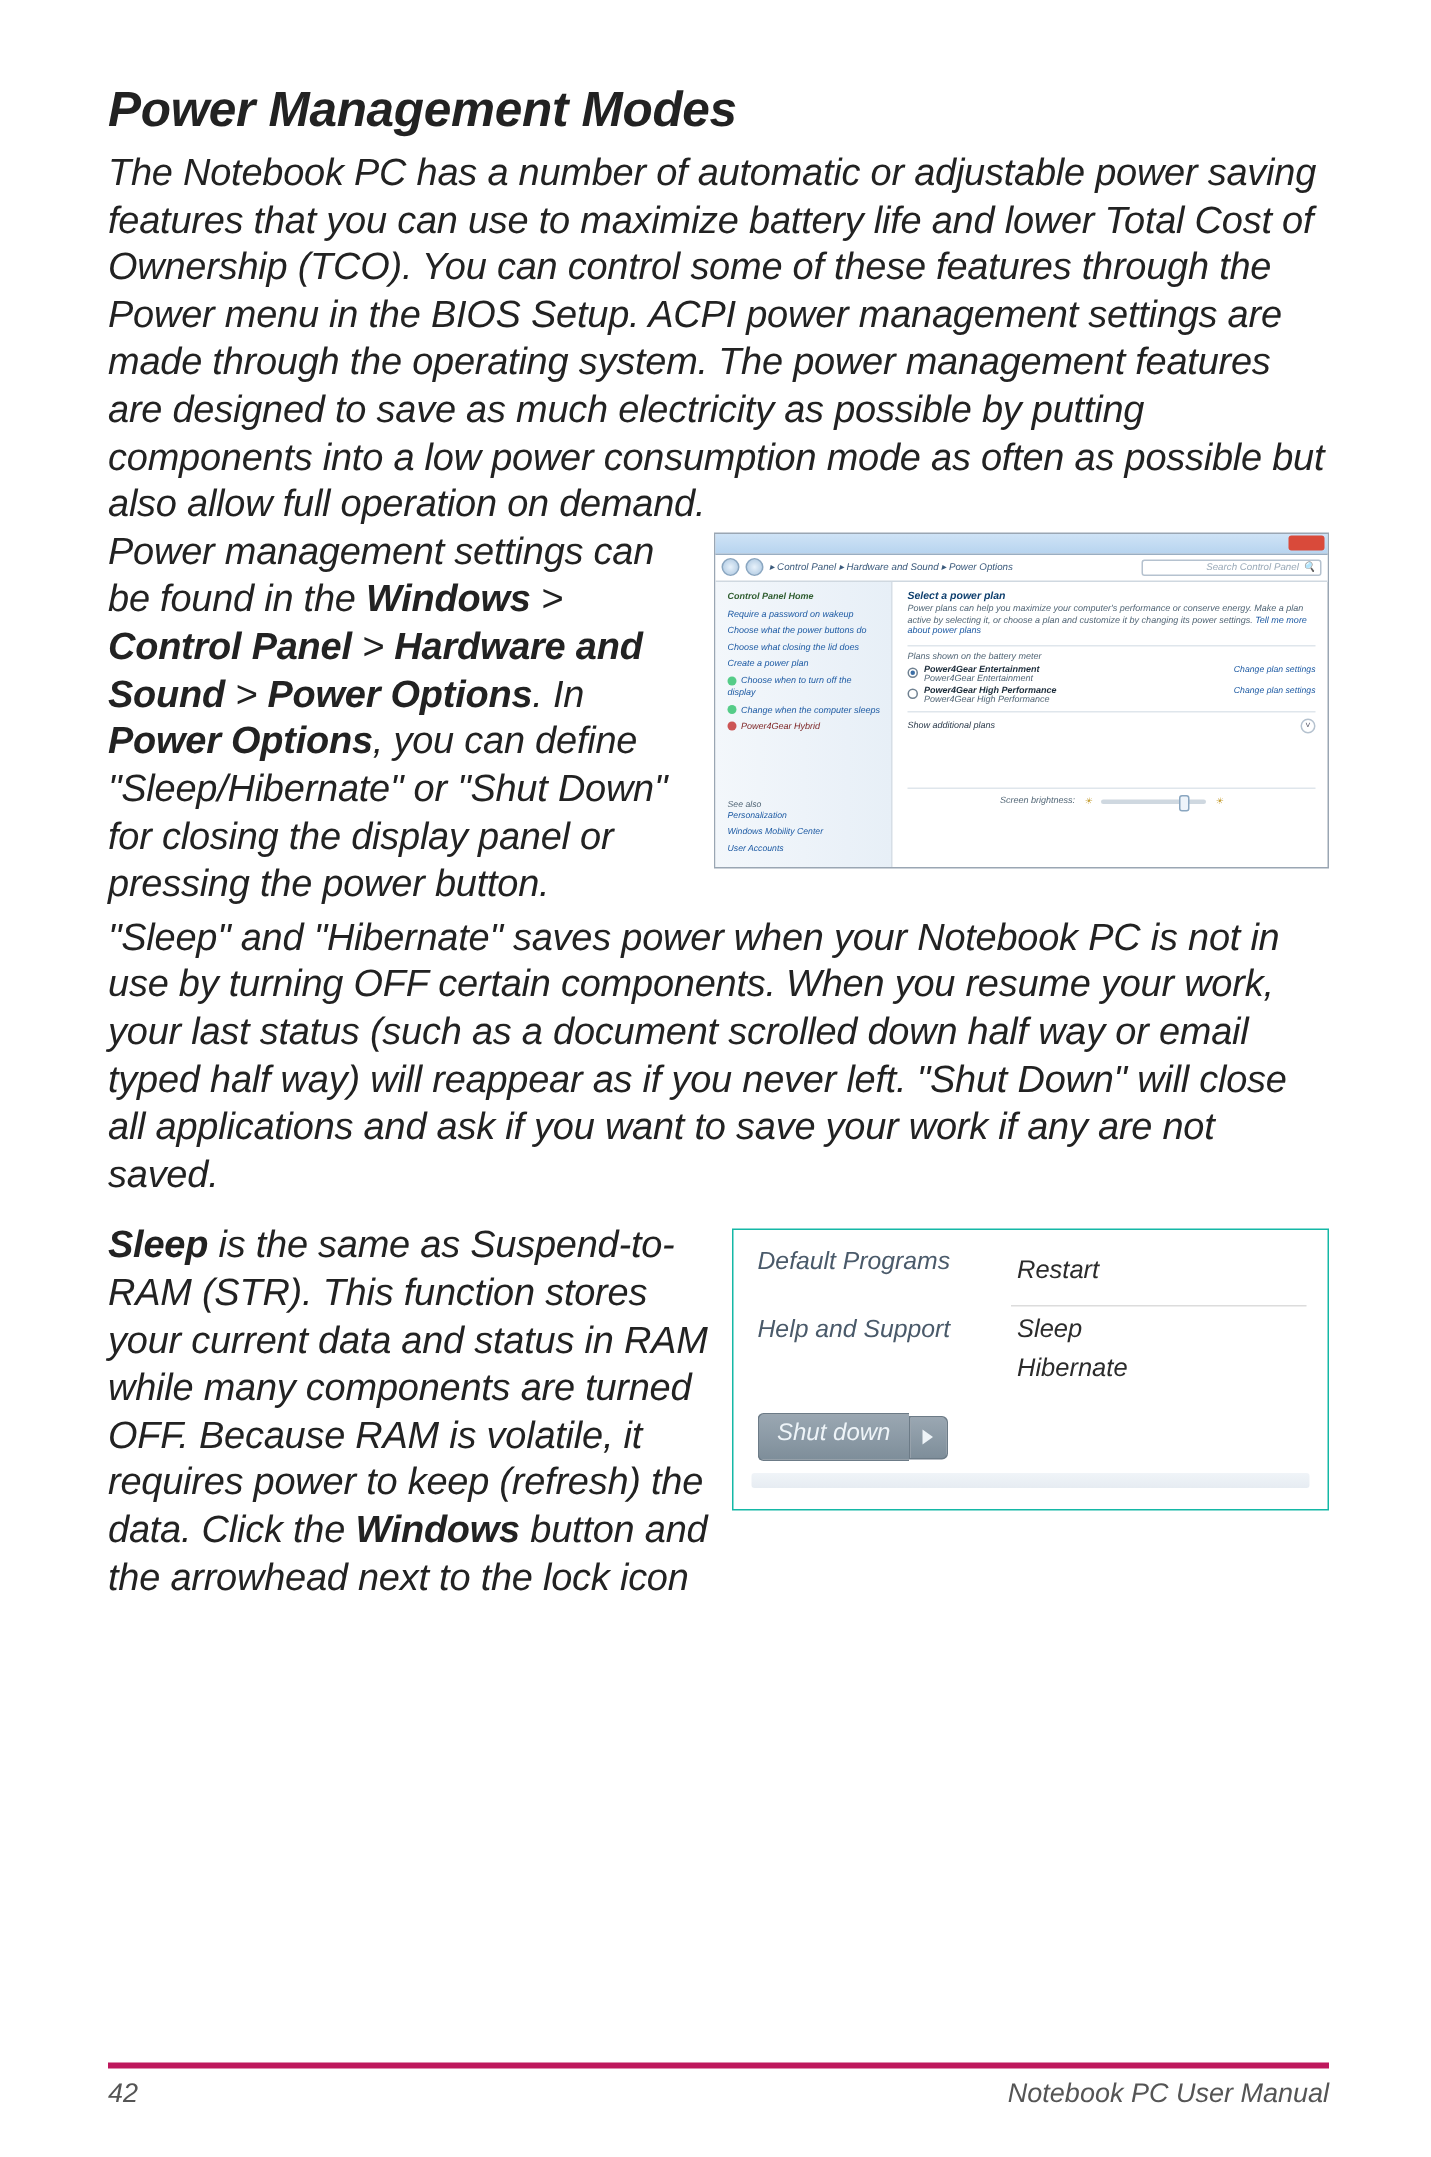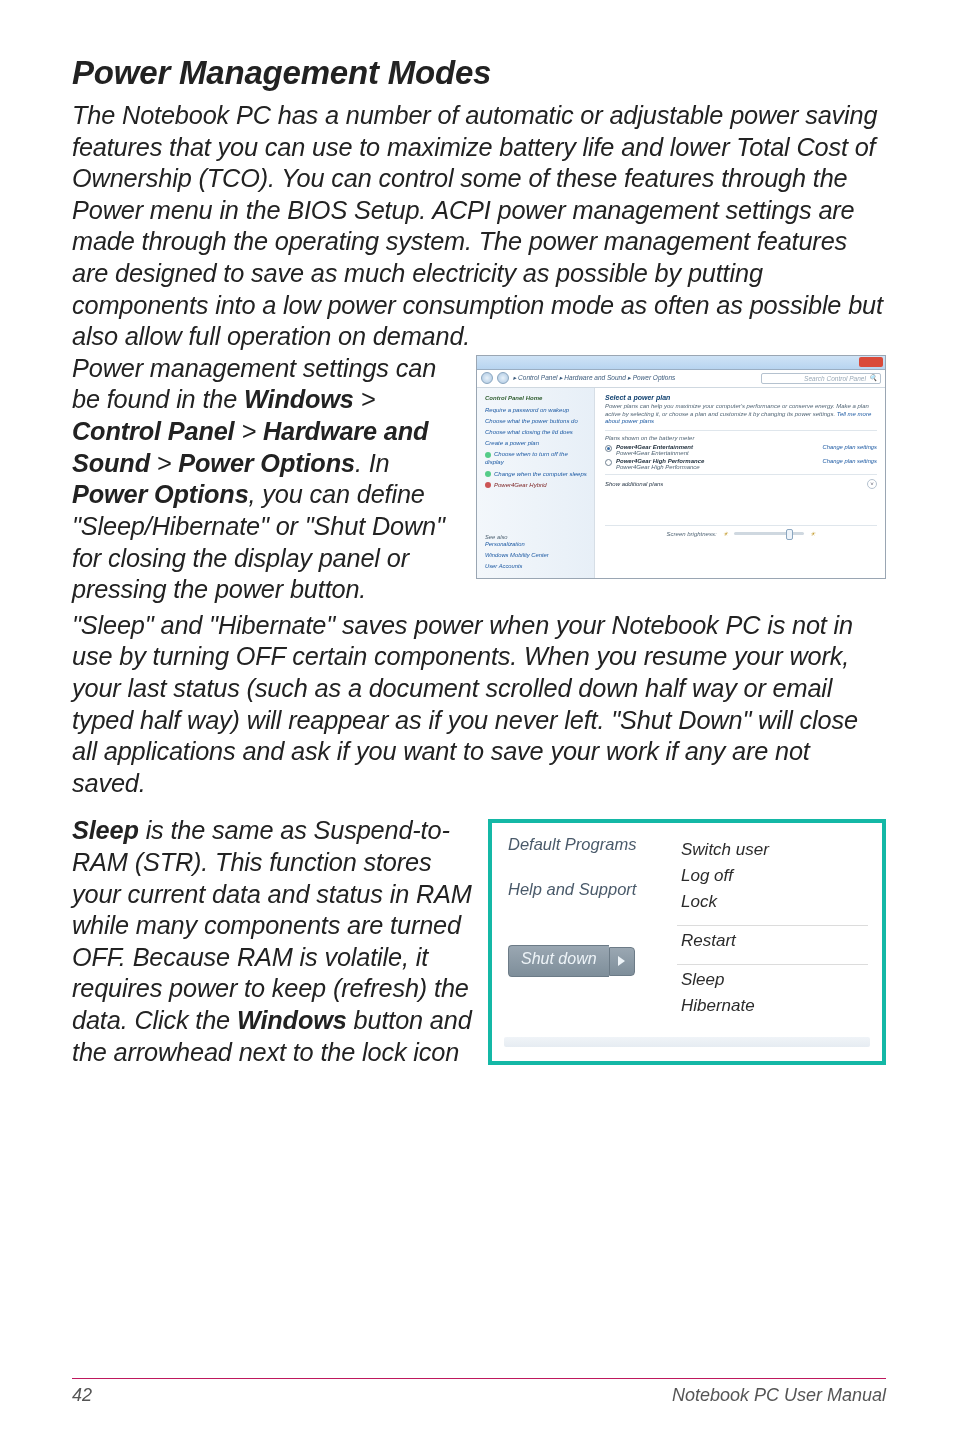--- a/index.html
+++ b/index.html
@@ -4,21 +4,21 @@
 <style>
   * { margin: 0; padding: 0; box-sizing: border-box; }
   html, body { width: 954px; height: 1438px; background: #fff; font-family: "Segoe UI", "Myriad Pro", Arial, sans-serif; color: #222; }
   .page { width: 954px; height: 1438px; padding: 52px 68px 30px 72px; position: relative; font-style: italic; }
   h2.sect { font-size: 33px; font-weight: 700; letter-spacing: -0.2px; margin-top: 2px; margin-bottom: 8px; }
   p.body { font-size: 25.3px; line-height: 1.25; font-weight: 400; letter-spacing: -0.15px; }
   .row { display: flex; gap: 14px; align-items: flex-start; }
   .col-text { flex: 1; }
   .figbox { border: 0; }
   .bold { font-weight: 700; }
-  .footer { position: absolute; bottom: 32px; left: 72px; right: 68px; display: flex; justify-content: space-between; font-size: 18px; color: #555; border-top: 1px solid #be185d; padding-top: 6px; }
+  .footer { position: absolute; bottom: 32px; left: 72px; right: 68px; display: flex; justify-content: space-between; font-size: 18px; color: #555; border-top: 4px solid #be185d; padding-top: 6px; }
 
   
   .po-window { width: 410px; margin-top: 2px; border: 1px solid #9aa6b3; font-family: "Segoe UI", Tahoma, sans-serif; color: #2b3a4a; background: #fff; }
   .po-titlebar { height: 14px; background: linear-gradient(#cfe3f6,#b7d4ef); border-bottom: 1px solid #9aaec2; position: relative; }
   .po-titlebar .close { position:absolute; right:2px; top:1px; width:24px; height:10px; background:#d94a3a; border-radius:2px; }
   .po-nav { height: 18px; background: #fff; border-bottom: 1px solid #cfd8e0; display:flex; align-items:center; gap:4px; padding:0 4px; font-size:6.5px; color:#3c5b7c; }
   .po-nav .navbtn { width:12px; height:12px; border-radius:50%; background: radial-gradient(#e8f2fb,#a9c5df); border:1px solid #8aa6c0; }
   .po-nav .crumb { flex:1; }
   .po-nav .search { width:120px; height:11px; border:1px solid #b5c2cf; border-radius:2px; display:flex; align-items:center; justify-content:flex-end; padding:0 3px; color:#9aaab8; }
   .po-body { display:flex; min-height: 190px; }
@@ -43,21 +43,21 @@
   .po-plan .pl .sub { color:#516575; }
   .po-plan .chg { color:#1d5aa3; font-size:5.8px; white-space:nowrap; }
   .po-hide { border-top:1px solid #dfe6ec; padding-top:4px; display:flex; align-items:center; justify-content:space-between; }
   .po-hide .exp { width:10px; height:10px; border:1px solid #b5c2cf; border-radius:50%; text-align:center; line-height:8px; font-size:6px; color:#556; }
   .po-bright { border-top:1px solid #dfe6ec; margin-top:36px; padding:4px 0; display:flex; align-items:center; gap:6px; justify-content:center; color:#516575; }
   .po-bright .sun { color:#c7a13a; }
   .po-bright .track { width:70px; height:3px; background:#cfd8e0; position:relative; border-radius:2px; }
   .po-bright .track::after { content:""; position:absolute; left:52px; top:-3px; width:5px; height:9px; background:#eef4fa; border:1px solid #8aa6c0; border-radius:2px; }
 
   
-  .sm-window { width: 398px; margin-top: 4px; border: 4px solid #14b8a6; background: #fff; font-family: "Segoe UI", Tahoma, sans-serif; padding: 12px 0 14px 0; }
+  .sm-window { width: 398px; margin-top: 4px; border: 1px solid #14b8a6; background: #fff; font-family: "Segoe UI", Tahoma, sans-serif; padding: 12px 0 14px 0; }
   .sm-body { display:flex; }
   .sm-left { width: 175px; padding-left: 16px; display:flex; flex-direction:column; gap:26px; }
   .sm-left .lnk { color:#4a5a6a; font-size:16.5px; }
   .sm-left .shut-wrap { display:flex; align-items:center; gap:0; margin-top:20px; }
   .sm-left .shut { background:linear-gradient(#9aa7b2,#7e8e9a); color:#eef4f8; border:1px solid #6c7b87; border-right:none; border-radius:4px 0 0 4px; padding:4px 12px 8px 12px; font-size:16px; }
   .sm-left .shut-arrow { width:26px; height:29px; background:linear-gradient(#9aa7b2,#7e8e9a); border:1px solid #6c7b87; border-radius:0 4px 4px 0; display:flex; align-items:center; justify-content:center; color:#eef4f8; font-size:11px; }
   .sm-left .shut-arrow .tri { width:0; height:0; border-top:5px solid transparent; border-bottom:5px solid transparent; border-left:7px solid #eef4f8; }
   .sm-right { flex:1; padding: 0 14px 0 10px; font-size:17px; color:#2b2b2b; }
   .sm-right .grp { border-bottom:1px solid #dcdcdc; padding:2px 0 10px 4px; }
   .sm-right .grp:last-child { border-bottom:none; }
@@ -165,25 +165,20 @@
             <span class="lnk">Help and Support</span>
             <div class="shut-wrap">
               <div class="shut">Shut down</div>
               <div class="shut-arrow">
                   <div class="tri"></div>
                 </div>
             </div>
           </div>
           <div class="sm-right">
             <div class="grp">
-              <div class="itm">Switch user</div>
-              <div class="itm">Log off</div>
-              <div class="itm">Lock</div>
-            </div>
-            <div class="grp">
               <div class="itm">Restart</div>
             </div>
             <div class="grp">
               <div class="itm">Sleep</div>
               <div class="itm">Hibernate</div>
             </div>
           </div>
         </div>
         <div class="sm-note"></div>
       </div>

